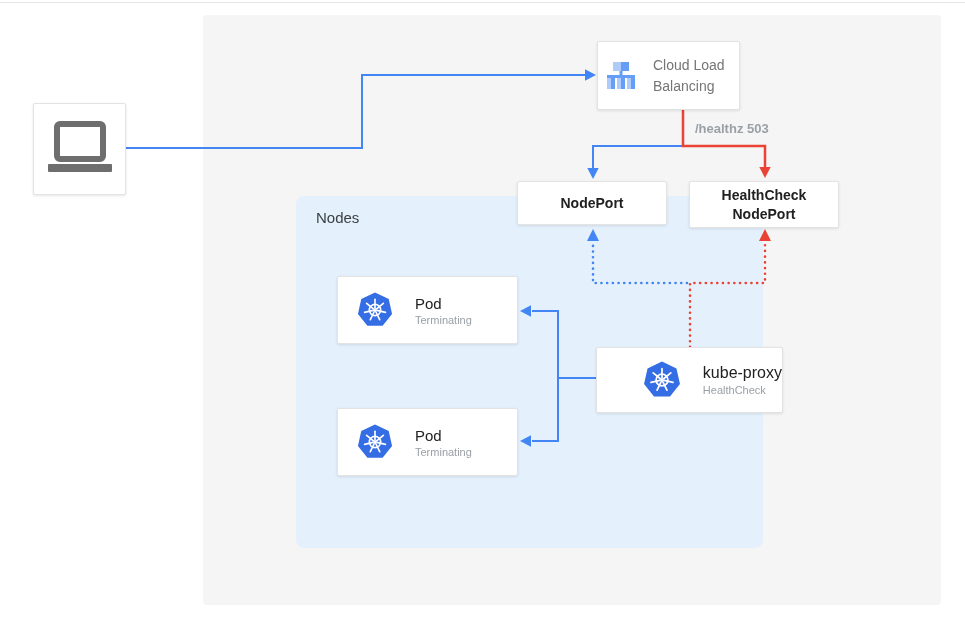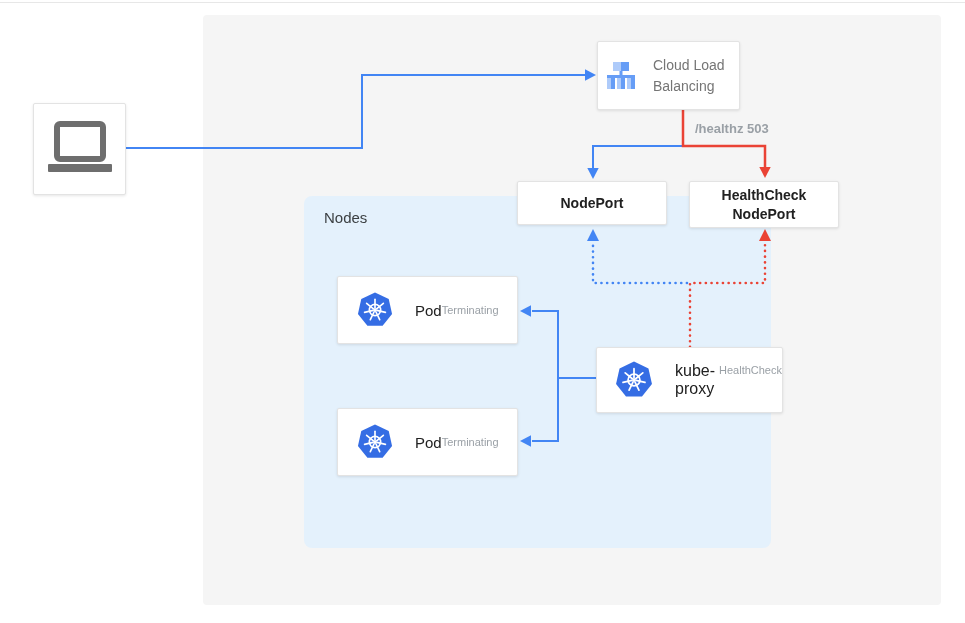--- a/index.html
+++ b/index.html
@@ -8,21 +8,21 @@
     --gray-label:#9aa0a6; --clb-text:#757575; --nodes-label-text:#3c4043;
     --k8s-blue:#356de4; --icon-blue-light:#aecbfa; --icon-blue-medium:#669df6;
     --laptop-gray:#6e6e6e;
   }
   *{margin:0;padding:0;box-sizing:border-box;}
   html,body{background:#ffffff;}
   body{font-family:"Liberation Sans","DejaVu Sans",sans-serif;}
   .canvas{position:relative;width:965px;height:623px;background:#ffffff;overflow:hidden;}
   .top-rule{position:absolute;left:0;top:2px;width:965px;height:1px;background:#e7e7e7;}
   .panel{position:absolute;left:203px;top:15px;width:738px;height:590px;background:var(--panel-bg);border-radius:4px;}
-  .nodes-group{position:absolute;left:304px;top:196px;width:467px;height:352px;background:var(--nodes-bg);border-radius:8px;}
+  .nodes-group{position:absolute;left:296px;top:196px;width:467px;height:352px;background:var(--nodes-bg);border-radius:8px;}
   .nodes-label{position:absolute;left:20px;top:13px;font-size:15px;color:var(--nodes-label-text);}
   .wires{position:absolute;left:0;top:0;width:965px;height:623px;pointer-events:none;}
   .wires path{fill:none;}
   .wires .blue-line{stroke:var(--blue);stroke-width:2;}
   .wires .red-line{stroke:var(--red);stroke-width:2.5;}
   .wires .blue-dotted{stroke:var(--blue);stroke-width:2.6;stroke-dasharray:0.1 5.6;stroke-linecap:round;}
   .wires .red-dotted{stroke:var(--red);stroke-width:2.6;stroke-dasharray:0.1 5.6;stroke-linecap:round;}
   .wires .blue-head{fill:var(--blue);}
   .wires .red-head{fill:var(--red);}
   .box{position:absolute;background:#ffffff;border:1px solid var(--box-border);
@@ -31,22 +31,22 @@
   .clb-box{left:597px;top:41px;width:143px;height:69px;padding-left:6px;border-radius:2px;}
   .clb-label{margin-left:15px;width:82px;font-size:14px;line-height:1.45;color:var(--clb-text);}
   .port-box{justify-content:center;text-align:center;font-weight:bold;font-size:14px;color:var(--title-text);border-radius:2px;}
   .nodeport-box{left:517px;top:181px;width:150px;height:44px;}
   .hc-nodeport-box{left:689px;top:181px;width:150px;height:47px;line-height:1.35;}
   .hc-lines{display:block;}
   .healthz-label{position:absolute;left:695px;top:121px;font-size:13px;font-weight:bold;color:var(--gray-label);text-align:center;}
   .entity-box{border-radius:2px;padding-left:18px;}
   .pod1-box{left:337px;top:276px;width:181px;height:68px;}
   .pod2-box{left:337px;top:408px;width:181px;height:68px;}
-  .kp-box{left:596px;top:347px;width:187px;height:66px;padding-left:17px;}
-  .entity-text{margin-left:21px;display:flex;}
+  .kp-box{left:596px;top:347px;width:187px;height:66px;padding-left:17px;justify-content:flex-end;}
+  .entity-text{margin-left:21px;display:flex;flex-direction:column;}
   .entity-title{font-size:15px;color:var(--title-text);}
   .kp-box .entity-title{font-size:16px;}
   .entity-sub{font-size:11px;color:var(--subtitle-text);margin-top:2px;}
   .k8s-icon{width:38px;height:38px;flex:0 0 auto;}
   .kp-box .k8s-icon{width:40px;height:40px;}
 </style>
 </head>
 <body>
 
 <div class="canvas">

